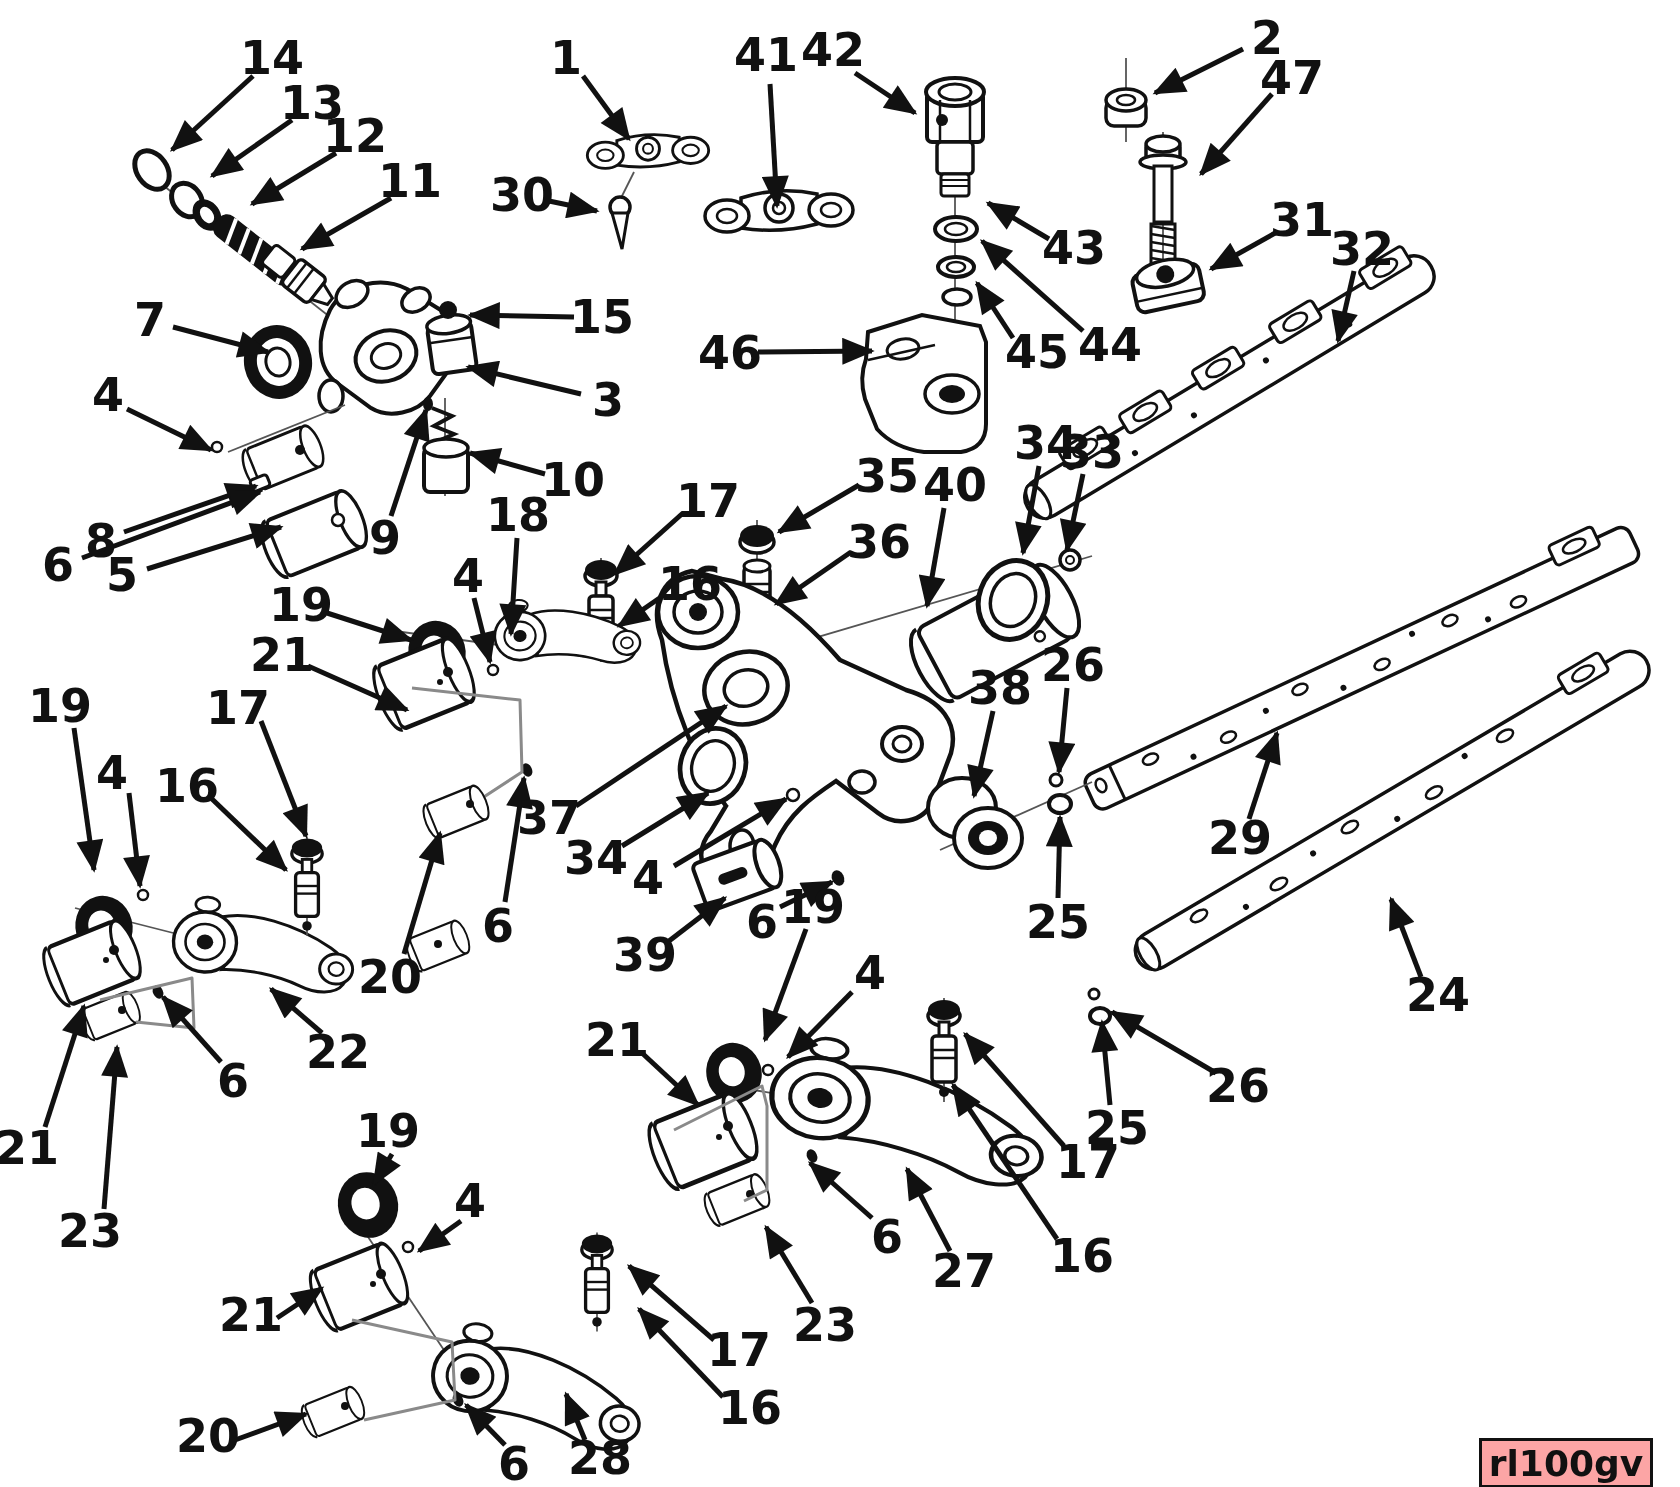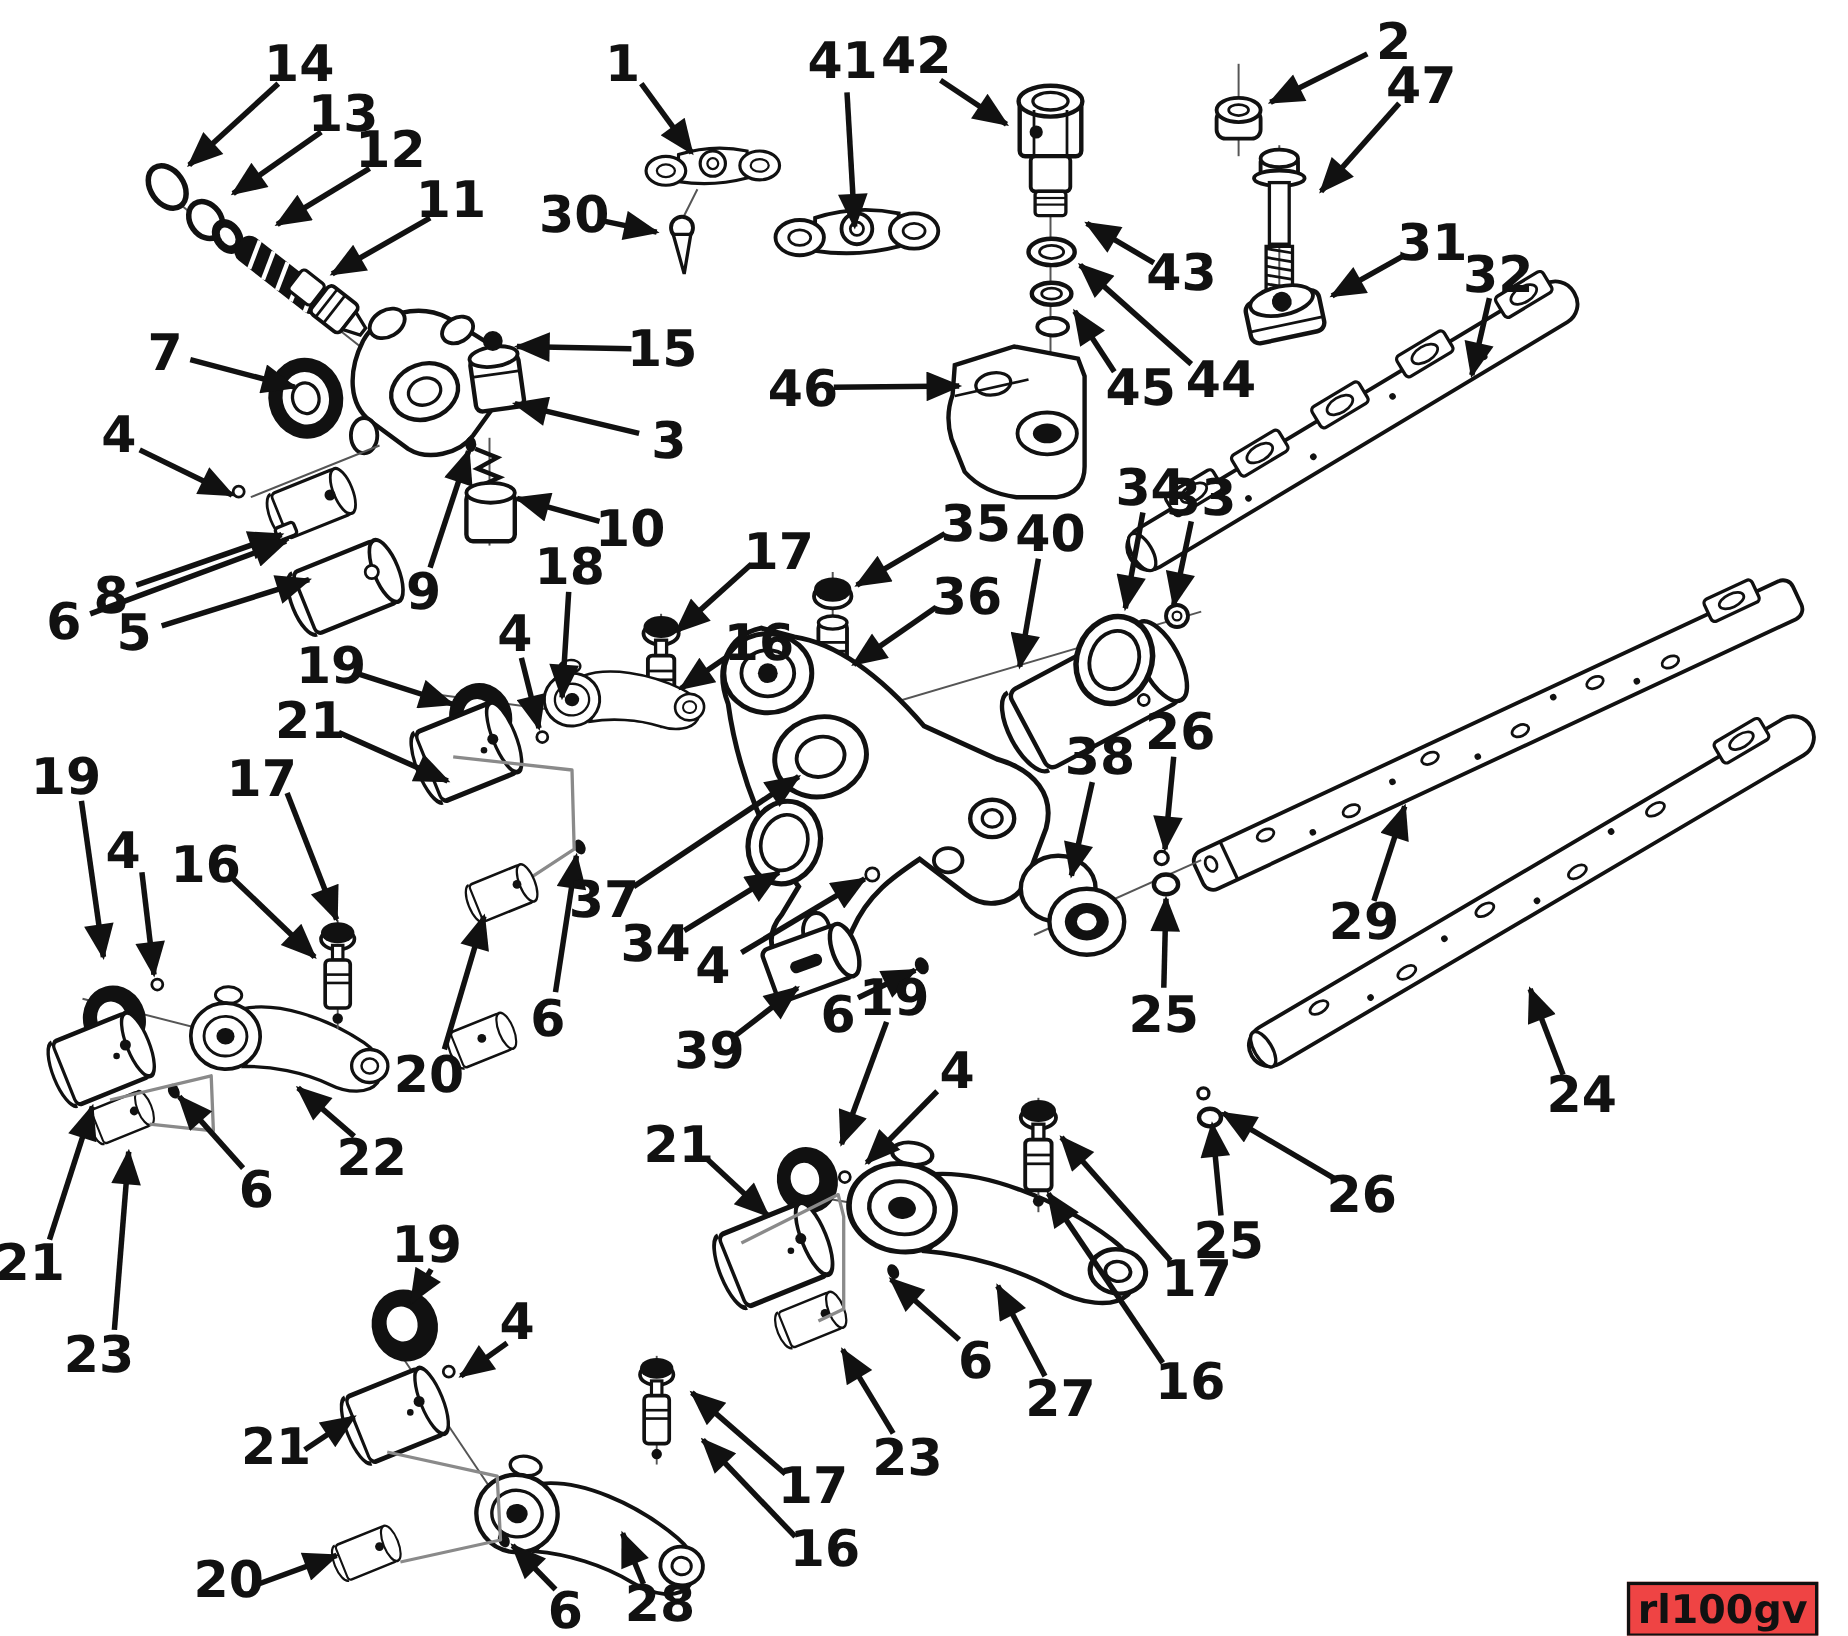--- a/index.html
+++ b/index.html
@@ -8,21 +8,21 @@
   svg{position:absolute;left:0;top:0;}
   .callout{font:bold 46px "DejaVu Sans","Liberation Sans",sans-serif;fill:#111;
            text-anchor:middle;dominant-baseline:central;}
   .arrow{stroke:#111;stroke-width:5;fill:none;}
   .ln{stroke:#111;fill:#fff;}
   .dk{fill:#111;stroke:none;}
   .thin{stroke:#555;stroke-width:1.8;fill:none;}
   .wire{stroke:#8a8a8a;stroke-width:3;fill:none;stroke-linejoin:round;}
   .figcode{position:absolute;left:1479px;top:1438px;width:168px;height:44px;
            border:3px solid #111;display:flex;align-items:center;justify-content:center;
-           font-weight:bold;font-size:36px;color:#111;background:#ef4444;}
+           font-weight:bold;font-size:36px;color:#111;background:#fca5a5;}
 </style>
 </head>
 <body>
 
 <div class="page">
 
 <svg id="diagram" width="1680" height="1487" viewBox="0 0 1680 1487">
   <defs>
     <marker id="ah" viewBox="0 0 12 10" refX="11" refY="5" markerWidth="7" markerHeight="5.4" orient="auto-start-reverse">
       <path d="M0,0 L12,5 L0,10 z" fill="#111"></path>

